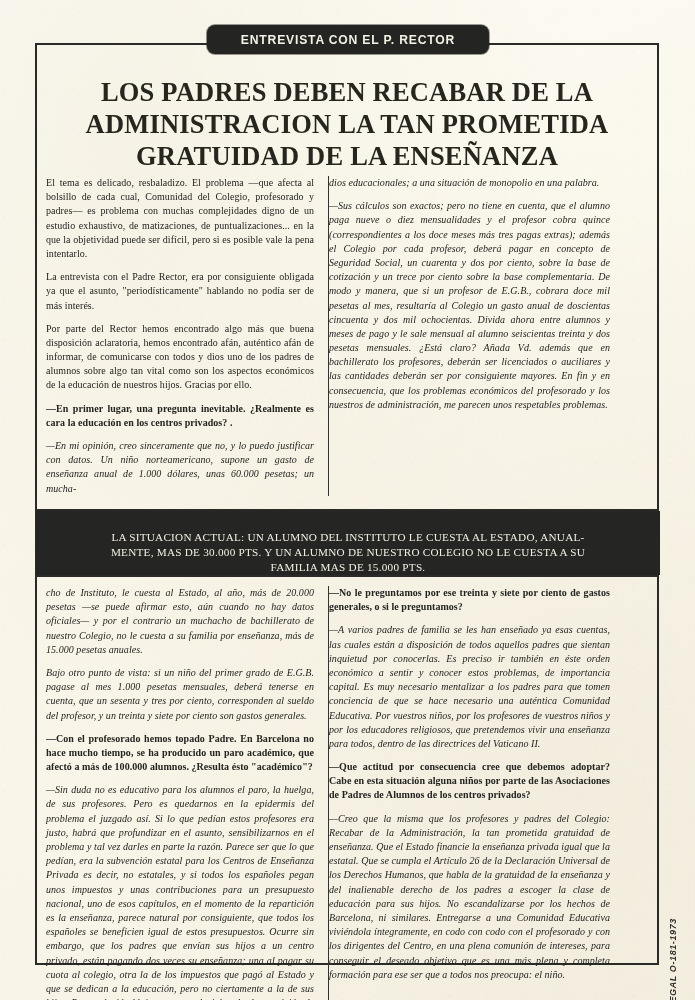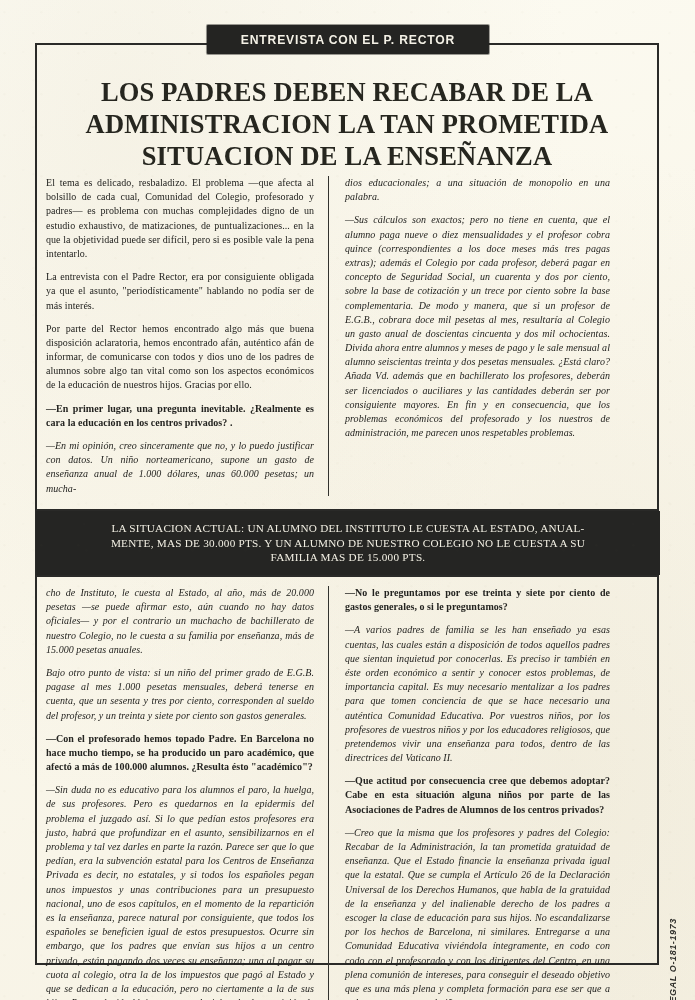--- a/index.html
+++ b/index.html
@@ -37,21 +37,21 @@
     box-sizing: border-box;
   }
 
   
   #kicker {
     position: absolute;
     left: 50%;
     top: 25px;
     transform: translateX(-50%);
     background: #242422;
-    border-radius: 1px;
+    border-radius: 8px;
     padding: 5px 22px 6px 22px;
     z-index: 5;
     box-shadow: 0 0 0 1px rgba(36,36,34,.45);
   }
   #kicker .kicker-text {
     color: #f4f1e6;
     font-family: "Liberation Sans", sans-serif;
     font-weight: bold;
     font-size: 13.5px;
     letter-spacing: .9px;
@@ -87,21 +87,21 @@
   }
   .cols {
     display: flex;
     gap: 0;
   }
   .col {
     width: 282px;
     box-sizing: border-box;
   }
   .col.left  { padding-right: 14px; }
-  .col.right { padding-left: 16px; border-left: 1.5px solid #32322e; }
+  .col.right { border-left: 1.5px solid #32322e; }
 
   .para {
     margin: 0 0 9px 0;
     font-size: 10px;
     line-height: 1.42;
     text-align: justify;
     hyphens: manual;
     letter-spacing: .05px;
   }
   .para:last-child { margin-bottom: 0; }
@@ -124,21 +124,21 @@
 
   
   #pullquote {
     position: absolute;
     left: 36px;
     top: 511px;
     width: 624px;
     height: 64px;
     background: #252523;
     display: flex;
-    align-items: center;
+    align-items: flex-end;
     justify-content: center;
     box-sizing: border-box;
     padding: 0 12px;
   }
   #pullquote .pq-text {
     color: #f3f0e4;
     font-family: "Liberation Serif", serif;
     font-size: 11.2px;
     line-height: 1.33;
     text-align: center;
@@ -189,21 +189,21 @@
 
   <div id="frame"></div>
 
   <div id="kicker">
     <span class="kicker-text">ENTREVISTA CON EL P. RECTOR</span>
   </div>
 
   <div id="headline">
     <span class="hl-line">LOS PADRES DEBEN RECABAR DE LA</span>
     <span class="hl-line">ADMINISTRACION LA TAN PROMETIDA</span>
-    <span class="hl-line">SITUACION DE LA ENSEÑANZA</span>
+    <span class="hl-line">GRATUIDAD DE LA ENSEÑANZA</span>
   </div>
 
   <div class="band" id="band-top">
     <div class="cols">
       <div class="col left" id="col-top-left">
           <p class="para">El tema es delicado, resbaladizo. El problema —que afecta al bolsillo de cada cual, Comunidad del Colegio, profesorado y padres— es problema con muchas complejidades digno de un estudio exhaustivo, de matizaciones, de puntualizaciones... en la que la objetividad puede ser difícil, pero si es posible vale la pena intentarlo.</p>
           <p class="para">La entrevista con el Padre Rector, era por consiguiente obligada ya que el asunto, "periodísticamente" hablando no podía ser de más interés.</p>
           <p class="para">Por parte del Rector hemos encontrado algo más que buena disposición aclaratoria, hemos encontrado afán, auténtico afán de informar, de comunicarse con todos y dios uno de los padres de alumnos sobre algo tan vital como son los aspectos económicos de la educación de nuestros hijos. Gracias por ello.</p>
           <p class="para q">—En primer lugar, una pregunta inevitable. ¿Realmente es cara la educación en los centros privados? .</p>
           <p class="para a">—En mi opinión, creo sinceramente que no, y lo puedo justificar con datos. Un niño norteamericano, supone un gasto de enseñanza anual de 1.000 dólares, unas 60.000 pesetas; un mucha-</p>

